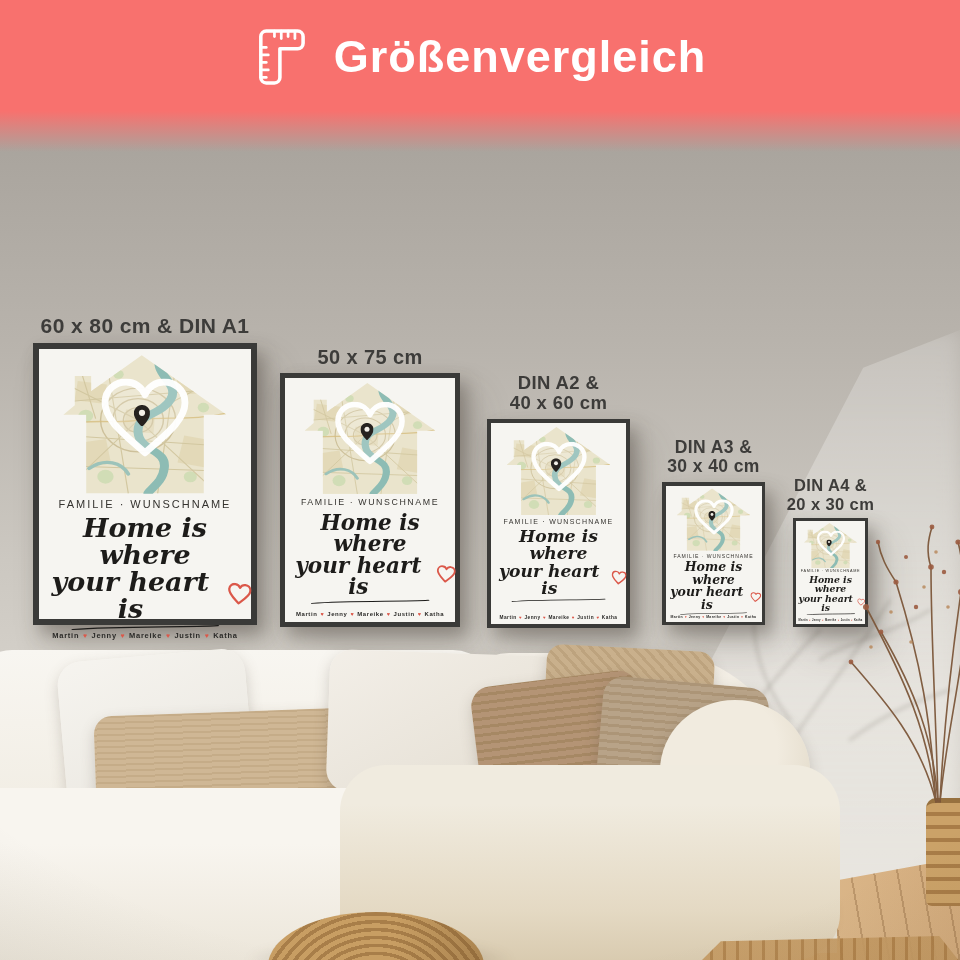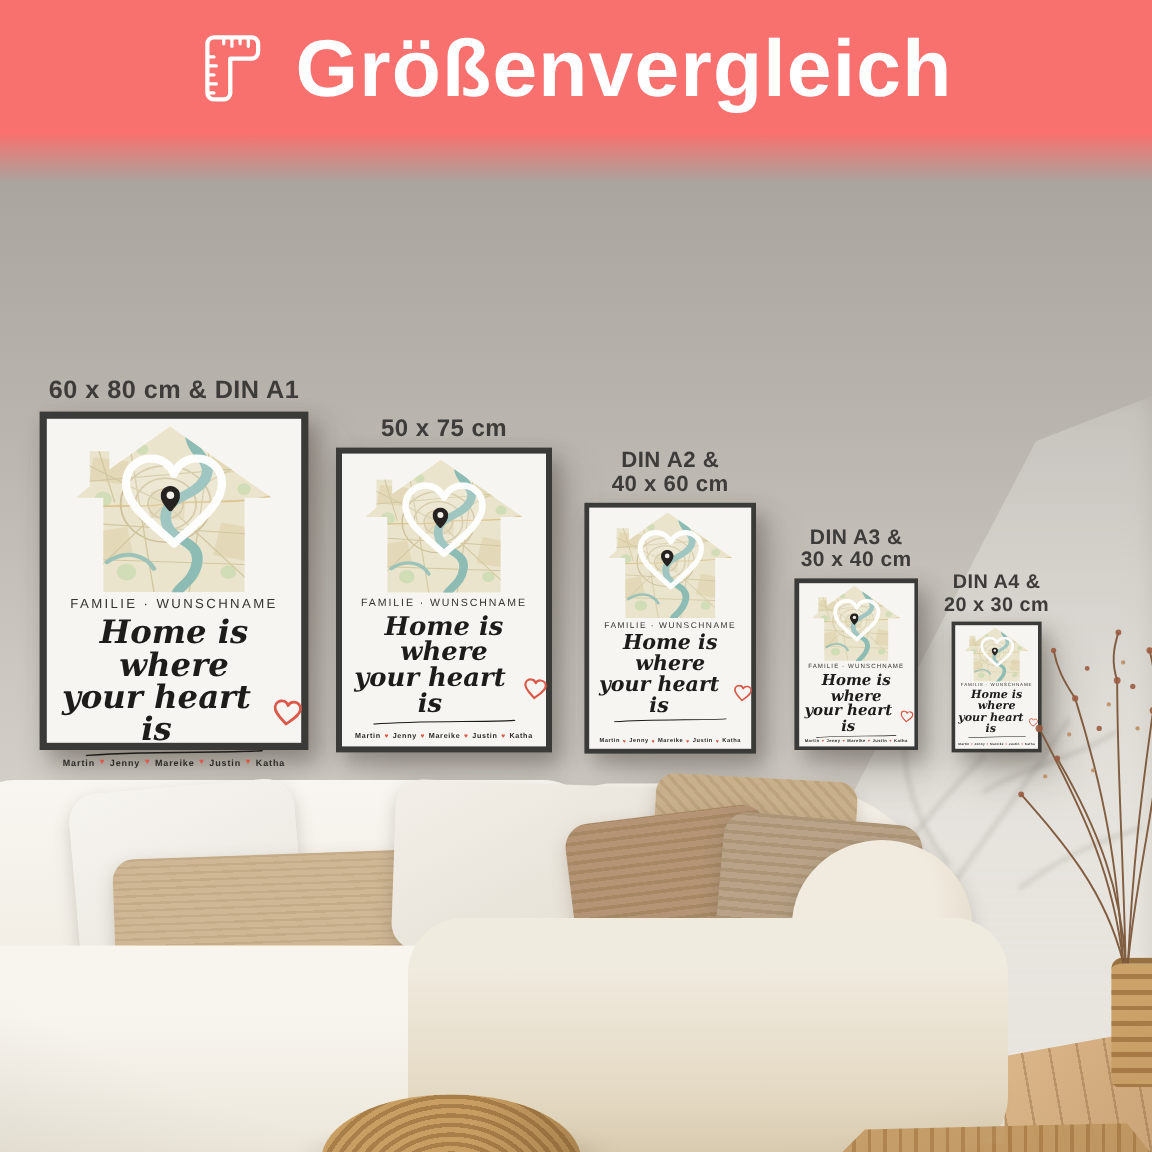--- a/index.html
+++ b/index.html
@@ -9,21 +9,21 @@
   
   .light-wedge{position:absolute;left:520px;top:330px;width:440px;height:630px;z-index:2;
     clip-path:polygon(8% 100%,78% 6%,100% 0,100% 100%);
     background:linear-gradient(180deg,rgba(255,255,255,.20),rgba(255,253,248,.55));
     filter:blur(9px);}
   .wall-shadow-svg{position:absolute;left:640px;top:540px;width:320px;height:280px;z-index:2;filter:blur(2px);opacity:.5;}
   
   .banner{position:absolute;left:0;top:0;width:960px;height:152px;z-index:40;
     display:flex;align-items:center;justify-content:center;gap:20px;padding-bottom:38px;box-sizing:border-box;
     background:linear-gradient(180deg,var(--banner) 0%,var(--banner) 73%,rgba(248,113,110,0) 100%);}
-  .banner-title{color:#ffffff;font-size:67px;font-weight:600;letter-spacing:1px;}
+  .banner-title{color:#ffffff;font-size:45px;font-weight:600;letter-spacing:1px;}
   .ruler-svg{width:60px;height:60px;display:block;}
   
   .poster{position:absolute;z-index:5;background:var(--frame);padding:var(--bw);box-sizing:border-box;
     box-shadow:7px 9px 16px rgba(70,64,56,.38),16px 22px 34px rgba(70,64,56,.20);}
   .p1{left:33px;top:343px;width:224px;height:282px;--bw:6px;--fs:11px;--lfs:21px;}
   .p2{left:280px;top:373px;width:180px;height:254px;--bw:5px;--fs:8.8px;--lfs:20px;}
   .p3{left:487px;top:419px;width:143px;height:209px;--bw:4px;--fs:7px;--lfs:18.5px;}
   .p4{left:662px;top:482px;width:103px;height:143px;--bw:3.5px;--fs:5.1px;--lfs:17.5px;}
   .p5{left:793px;top:518px;width:75px;height:109px;--bw:3px;--fs:3.8px;--lfs:16.5px;}
   .poster-label{position:absolute;bottom:calc(100% + 5px);left:50%;transform:translateX(-50%);

